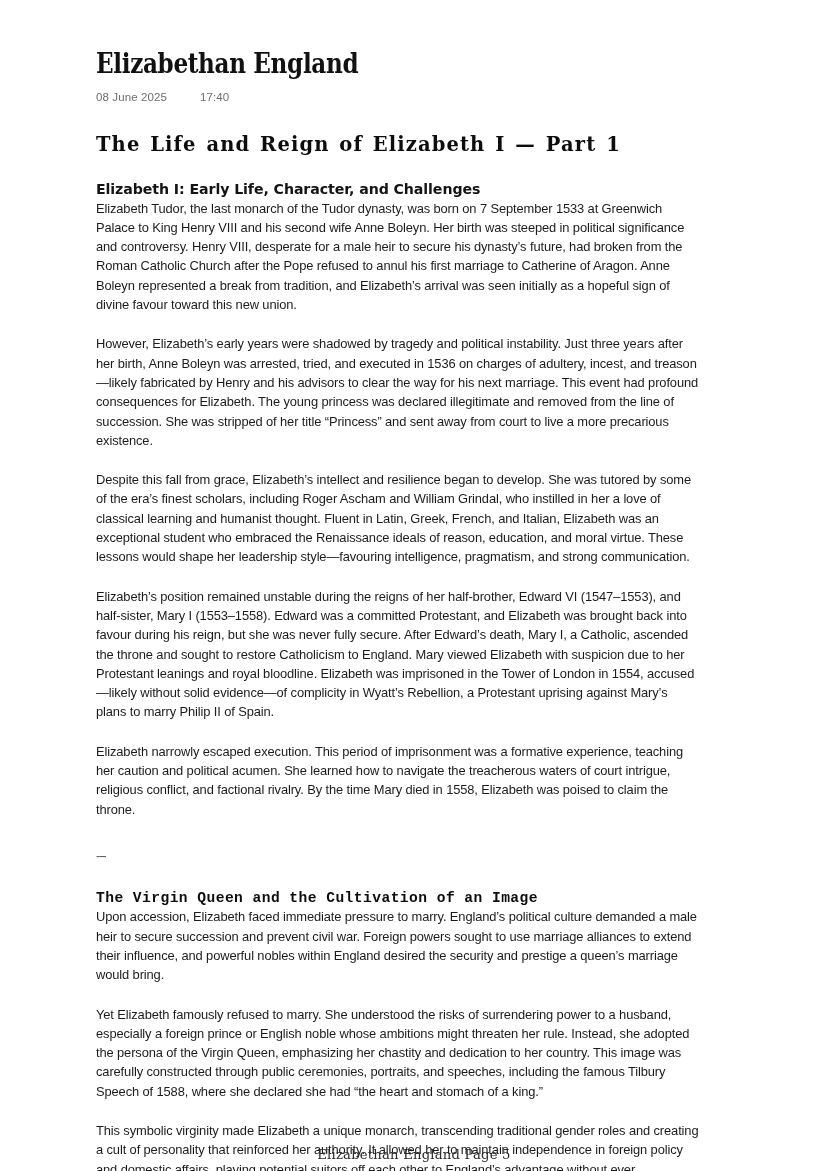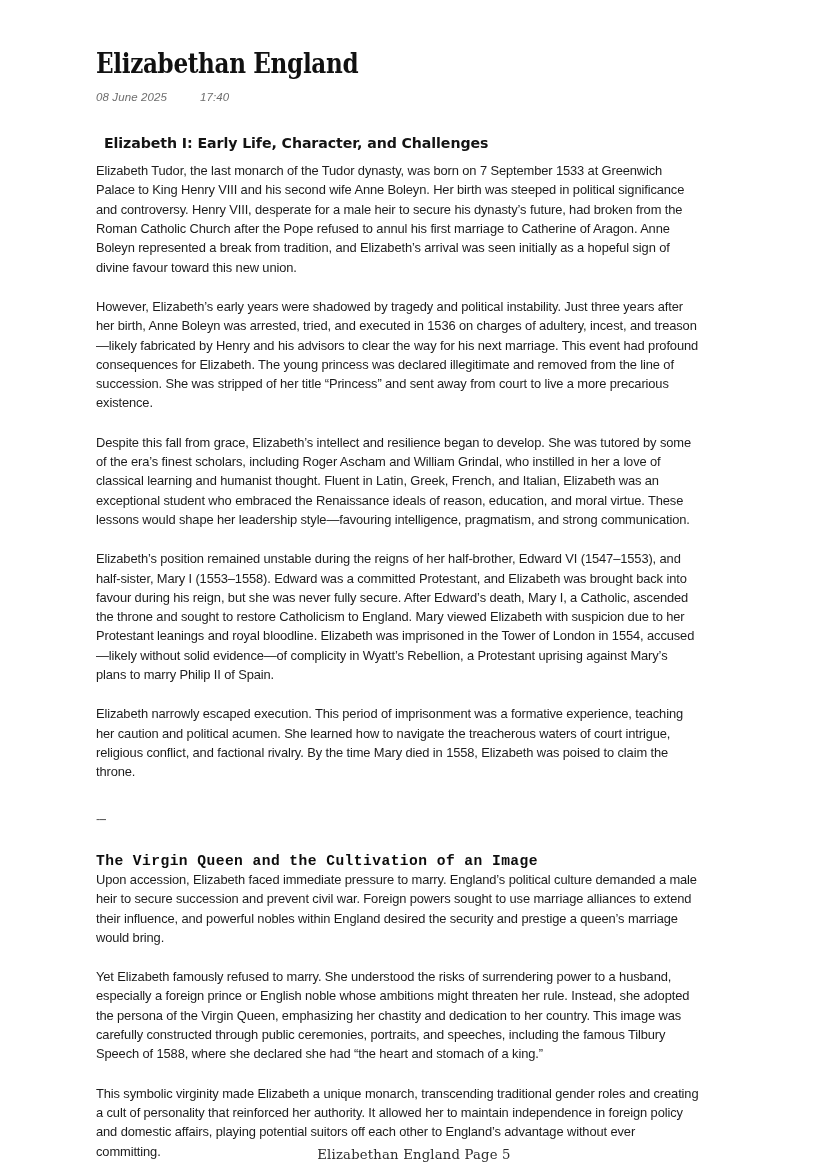--- a/index.html
+++ b/index.html
@@ -41,40 +41,39 @@
     white-space: nowrap;
   }
 
   .meta-line {
     margin: 0;
     padding-top: 12px;
     font-family: "Liberation Sans", sans-serif;
     font-size: 11.5px;
     color: #6e6e6e;
     letter-spacing: 0.1px;
-    font-style: italic;
   }
   .meta-date { display: inline-block; }
   .meta-time { display: inline-block; margin-left: 33px; }
 
   h1.h-main {
     margin: 0;
     padding-top: 30px;
     font-family: "DejaVu Serif", "Liberation Serif", serif;
     font-weight: 700;
     font-size: 19.5px;
     line-height: 1.2;
     color: #0d0d0d;
     letter-spacing: 1.1px;
     word-spacing: 2px;
     white-space: nowrap;
   }
 
   h2.h-sub {
-    margin: 8px;
+    margin: 0;
     padding-top: 24px;
     font-family: "DejaVu Sans", "Liberation Sans", sans-serif;
     font-weight: 700;
     font-size: 14.2px;
     line-height: 1.25;
     color: #141414;
     letter-spacing: -0.1px;
     white-space: nowrap;
   }
 
@@ -132,20 +131,21 @@
 <body>
 
 <div class="page">
 
   <div class="doc-title">Elizabethan England</div>
 
   <div class="meta-line">
     <span class="meta-date">08 June 2025</span><span class="meta-time">17:40</span>
   </div>
 
+  <h1 class="h-main">The Life and Reign of Elizabeth I — Part 1</h1>
 
   <h2 class="h-sub">Elizabeth I: Early Life, Character, and Challenges</h2>
 
   <div>
     <p class="body-par block-first-par">Elizabeth Tudor, the last monarch of the Tudor dynasty, was born on 7 September 1533 at Greenwich Palace to King Henry VIII and his second wife Anne Boleyn. Her birth was steeped in political significance and controversy. Henry VIII, desperate for a male heir to secure his dynasty’s future, had broken from the Roman Catholic Church after the Pope refused to annul his first marriage to Catherine of Aragon. Anne Boleyn represented a break from tradition, and Elizabeth’s arrival was seen initially as a hopeful sign of divine favour toward this new union.</p>
     <p class="body-par">However, Elizabeth’s early years were shadowed by tragedy and political instability. Just three years after her birth, Anne Boleyn was arrested, tried, and executed in 1536 on charges of adultery, incest, and treason—likely fabricated by Henry and his advisors to clear the way for his next marriage. This event had profound consequences for Elizabeth. The young princess was declared illegitimate and removed from the line of succession. She was stripped of her title “Princess” and sent away from court to live a more precarious existence.</p>
     <p class="body-par">Despite this fall from grace, Elizabeth’s intellect and resilience began to develop. She was tutored by some of the era’s finest scholars, including Roger Ascham and William Grindal, who instilled in her a love of classical learning and humanist thought. Fluent in Latin, Greek, French, and Italian, Elizabeth was an exceptional student who embraced the Renaissance ideals of reason, education, and moral virtue. These lessons would shape her leadership style—favouring intelligence, pragmatism, and strong communication.</p>
     <p class="body-par">Elizabeth’s position remained unstable during the reigns of her half-brother, Edward VI (1547–1553), and half-sister, Mary I (1553–1558). Edward was a committed Protestant, and Elizabeth was brought back into favour during his reign, but she was never fully secure. After Edward’s death, Mary I, a Catholic, ascended the throne and sought to restore Catholicism to England. Mary viewed Elizabeth with suspicion due to her Protestant leanings and royal bloodline. Elizabeth was imprisoned in the Tower of London in 1554, accused—likely without solid evidence—of complicity in Wyatt’s Rebellion, a Protestant uprising against Mary’s plans to marry Philip II of Spain.</p>
     <p class="body-par">Elizabeth narrowly escaped execution. This period of imprisonment was a formative experience, teaching her caution and political acumen. She learned how to navigate the treacherous waters of court intrigue, religious conflict, and factional rivalry. By the time Mary died in 1558, Elizabeth was poised to claim the throne.</p>
   </div>

